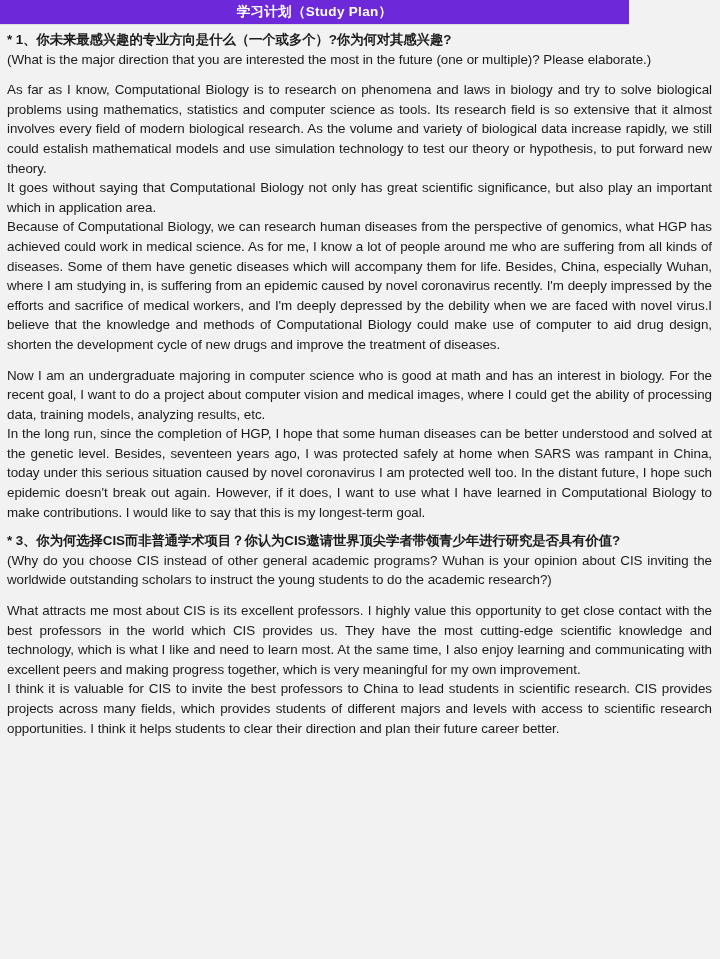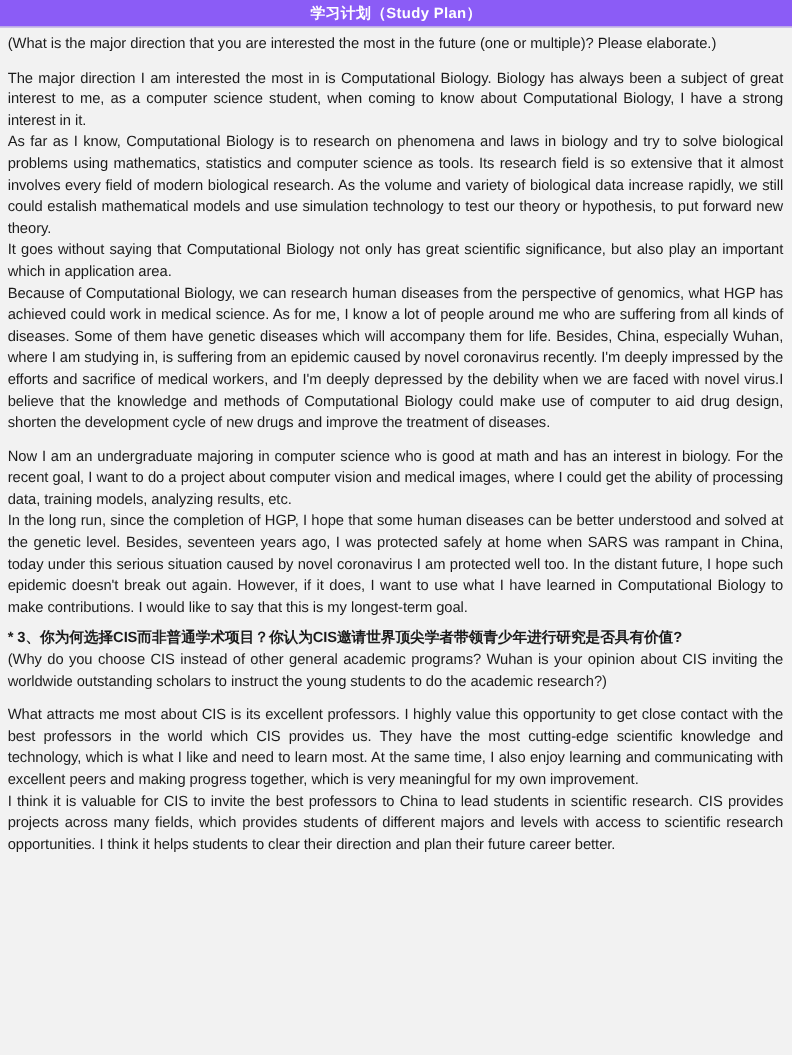--- a/index.html
+++ b/index.html
@@ -15,23 +15,23 @@
     overflow: hidden;
   }
   .page {
     width: 720px;
     height: 959px;
     background: #f2f2f2;
     position: relative;
     box-sizing: border-box;
   }
   .title-bar {
-    width: 720px;
+    width: 629px;
     height: 25px;
-    background: #8b5cf6;
+    background: #6d28d9;
     display: flex;
     align-items: center;
     justify-content: center;
     box-sizing: border-box;
     border-bottom: 1px solid #dcdcdc;
   }
   .title-bar .title-text {
     color: #ffffff;
     font-size: 13.5px;
     font-weight: 700;
@@ -83,23 +83,23 @@
 
 <div class="page">
 
   <div class="title-bar">
     <span class="title-text">学习计划（Study Plan）</span>
   </div>
 
   <div class="content">
 
     <div class="block">
+      <p class="q-cn">* 1、你未来最感兴趣的专业方向是什么（一个或多个）?你为何对其感兴趣?</p>
       <p class="q-en">(What is the major direction that you are interested the most in the future (one or multiple)? Please elaborate.)</p>
       <div class="gap"></div>
-      <p class="para">The major direction I am interested the most in is Computational Biology. Biology has always been a subject of great interest to me, as a computer science student, when coming to know about Computational Biology, I have a strong interest in it.</p>
       <p class="para">As far as I know, Computational Biology is to research on phenomena and laws in biology and try to solve biological problems using mathematics, statistics and computer science as tools. Its research field is so extensive that it almost involves every field of modern biological research. As the volume and variety of biological data increase rapidly, we still could estalish mathematical models and use simulation technology to test our theory or hypothesis, to put forward new theory.</p>
       <p class="para">It goes without saying that Computational Biology not only has great scientific significance, but also play an important which in application area.</p>
       <p class="para">Because of Computational Biology, we can research human diseases from the perspective of genomics, what HGP has achieved could work in medical science. As for me, I know a lot of people around me who are suffering from all kinds of diseases. Some of them have genetic diseases which will accompany them for life. Besides, China, especially Wuhan, where I am studying in, is suffering from an epidemic caused by novel coronavirus recently. I'm deeply impressed by the efforts and sacrifice of medical workers, and I'm deeply depressed by the debility when we are faced with novel virus.I believe that the knowledge and methods of Computational Biology could make use of computer to aid drug design, shorten the development cycle of new drugs and improve the treatment of diseases.</p>
     </div>
 
     <div class="block">
       <div class="gap"></div>
       <p class="para">Now I am an undergraduate majoring in computer science who is good at math and has an interest in biology. For the recent goal, I want to do a project about computer vision and medical images, where I could get the ability of processing data, training models, analyzing results, etc.</p>
       <p class="para">In the long run, since the completion of HGP, I hope that some human diseases can be better understood and solved at the genetic level. Besides, seventeen years ago, I was protected safely at home when SARS was rampant in China, today under this serious situation caused by novel coronavirus I am protected well too. In the distant future, I hope such epidemic doesn't break out again. However, if it does, I want to use what I have learned in Computational Biology to make contributions. I would like to say that this is my longest-term goal.</p>
     </div>

